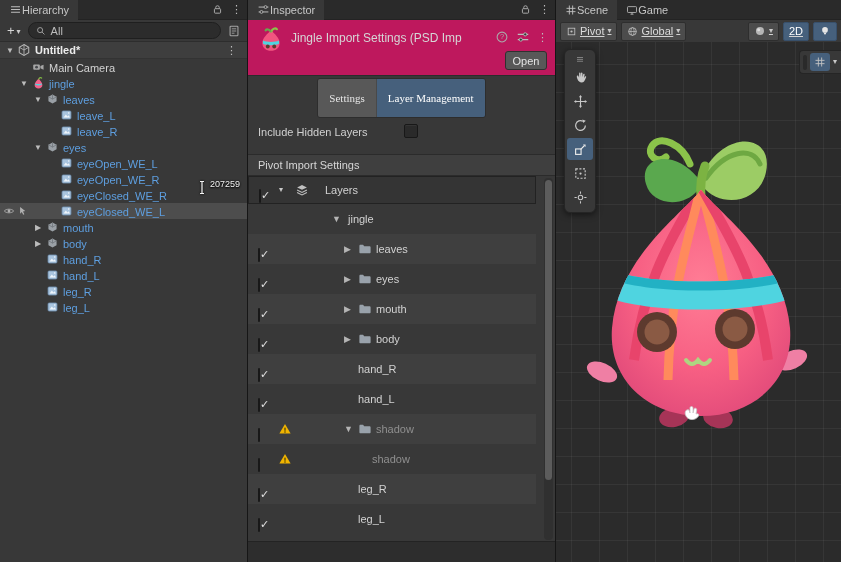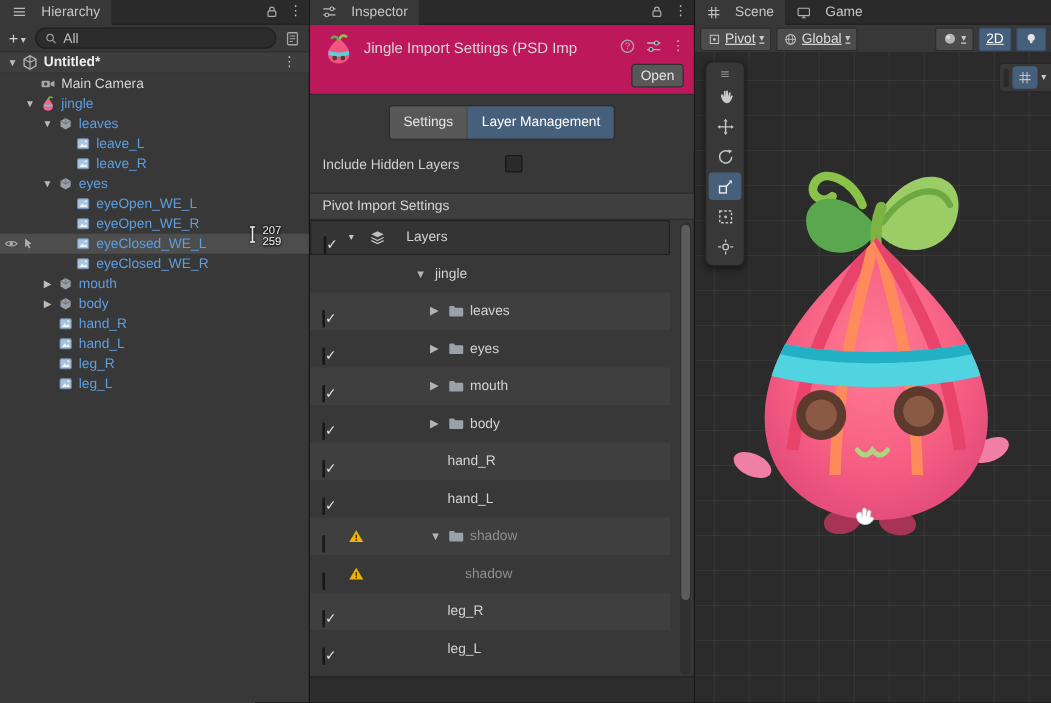--- a/index.html
+++ b/index.html
@@ -6,21 +6,21 @@
   .stage{position:relative;width:841px;height:562px;overflow:hidden;
          font-family:"Liberation Sans","DejaVu Sans",sans-serif;font-size:11px;color:#d2d2d2;
          -webkit-font-smoothing:antialiased;}
   .panel{position:absolute;top:0;height:562px;background:#383838;}
   .hier{left:0;width:247px;}
   .insp{left:248px;width:307px;}
   .scene{left:556px;width:285px;background:#2b2b2b;}
 
   
   .tabbar{position:relative;height:19px;background:#2a2a2a;display:flex;align-items:stretch;border-bottom:1px solid #232323;}
-  .tab{display:flex;align-items:center;gap:11px;padding:0 9px;color:#c6c6c6;}
+  .tab{display:flex;align-items:center;gap:0;padding:0 9px;color:#c6c6c6;}
   .tab.on{background:#383838;border-bottom:1px solid #383838;margin-bottom:-1px;}
   .tab-tools{margin-left:auto;display:flex;align-items:center;gap:7px;padding-right:5px;}
   .kebab{color:#bdbdbd;font-size:11px;line-height:1;}
   .chev{font-size:8px;color:#c9c9c9;line-height:1;}
   .ic{display:block;}
 
   
   .h-toolbar{height:21px;display:flex;align-items:center;gap:4px;padding:0 4px;background:#383838;border-bottom:1px solid #2d2d2d;}
   .plus-btn{display:flex;align-items:center;gap:2px;color:#d6d6d6;padding:0 3px;font-size:13px;}
   .plus-btn .chev{margin-top:2px;}
@@ -30,34 +30,34 @@
   .h-row.scene-row{background:#3e3e3e;border-bottom:1px solid #333;}
   .h-row.selected{background:#4d4d4d;}
   .h-arrow{position:absolute;top:50%;transform:translateY(-50%);width:12px;text-align:center;font-size:8px;color:#bcbcbc;}
   .h-content{position:absolute;top:50%;transform:translateY(-50%);display:flex;align-items:center;gap:4px;white-space:nowrap;}
   .h-label{font-size:11px;color:#d2d2d2;}
   .h-label.blue{color:#5e9fe0;}
   .scene-name{color:#ececec;font-weight:bold;}
   .row-kebab{position:absolute;right:10px;top:50%;transform:translateY(-50%);}
   .gutter-ic{position:absolute;top:50%;transform:translateY(-50%);}
   .coords{position:absolute;left:198px;top:180px;display:flex;gap:3px;z-index:5;}
-  .coords .nums{display:flex;flex-direction:column;}
+  .coords .nums{display:flex;flex-direction:row;}
   .cnum{font-size:9px;line-height:9px;color:#f4f4f4;text-shadow:0 1px 2px #000,0 0 2px #000;}
   .ibeam{filter:drop-shadow(0 0 1px #000);}
 
   
   .insp-head{position:relative;height:55px;background:#be185d;border-bottom:1px solid #2c2c2c;}
   .asset-icon{position:absolute;left:9px;top:6px;}
   .insp-title{position:absolute;left:43px;top:11px;font-size:12px;color:#d6d6d6;max-width:198px;white-space:nowrap;overflow:hidden;}
   .head-ics{position:absolute;right:7px;top:10px;display:flex;align-items:center;gap:7px;}
   .open-btn{position:absolute;right:8px;top:31px;width:40px;height:17px;background:#585858;border:1px solid #303030;border-radius:3px;
             display:flex;align-items:center;justify-content:center;color:#e4e4e4;}
   .insp-tabs{height:44px;display:flex;align-items:center;justify-content:center;background:#383838;}
   .seg{display:flex;border:1px solid #2d2d2d;border-radius:3px;overflow:hidden;}
-  .seg-btn{height:26px;padding:0 11px;display:flex;align-items:center;background:#585858;color:#e6e6e6;border-right:1px solid #494949;}
+  .seg-btn{height:38px;padding:0 11px;display:flex;align-items:center;background:#585858;color:#e6e6e6;border-right:1px solid #494949;font-family:Liberation Serif, serif;}
   .seg-btn:last-child{border-right:none;}
   .seg-btn.on{background:#46607c;color:#fff;}
   .include-row{position:relative;height:24px;display:flex;align-items:center;padding-left:10px;color:#d0d0d0;}
   .include-row .ucheck{position:absolute;left:156px;top:4px;}
   .section-bar{margin-top:10px;height:20px;background:#3f3f3f;border-top:1px solid #2b2b2b;border-bottom:1px solid #2b2b2b;
                display:flex;align-items:center;padding-left:10px;color:#d6d6d6;}
   .layers-head{position:relative;height:28px;width:288px;background:#343434;border:1px solid #222;box-sizing:border-box;}
   .abs{position:absolute;top:50%;transform:translateY(-50%);}
   .l-row{position:relative;height:30px;width:288px;}
   .l-row.alt0{background:#383838;}
@@ -227,49 +227,49 @@
         <div class="h-row">
           <span class="h-content" style="left: 60px;">
             <svg class="ic" width="13" height="13" viewBox="0 0 16 16">
               <rect x="2.5" y="3" width="11" height="10" rx="1.4" fill="#a9c4de" stroke="#6e8cab" stroke-width="1"></rect>
               <path d="M4.4 11.2 7.2 7.4l2 2.5 1.4-1.6 1.6 2.9Z" fill="#eef4fa"></path>
               <circle cx="10.7" cy="5.6" r="1" fill="#eef4fa"></circle>
             </svg>
             <span class="h-label blue">eyeOpen_WE_R</span>
           </span>
         </div>
+        <div class="h-row">
+          <span class="h-content" style="left: 60px;">
+            <svg class="ic" width="13" height="13" viewBox="0 0 16 16">
+              <rect x="2.5" y="3" width="11" height="10" rx="1.4" fill="#a9c4de" stroke="#6e8cab" stroke-width="1"></rect>
+              <path d="M4.4 11.2 7.2 7.4l2 2.5 1.4-1.6 1.6 2.9Z" fill="#eef4fa"></path>
+              <circle cx="10.7" cy="5.6" r="1" fill="#eef4fa"></circle>
+            </svg>
+            <span class="h-label blue">eyeClosed_WE_R</span>
+          </span>
+        </div>
         <div class="h-row selected">
           <span class="gutter-ic" style="left: 3px;">
             <svg class="ic" width="12" height="12" viewBox="0 0 16 16">
               <path d="M1.8 8C4.2 4.8 11.8 4.8 14.2 8 11.8 11.2 4.2 11.2 1.8 8Z" fill="none" stroke="#b0b0b0" stroke-width="1.2"></path>
               <circle cx="8" cy="8" r="1.9" fill="#b0b0b0"></circle>
             </svg>
           </span>
           <span class="gutter-ic" style="left: 17px;">
             <svg class="ic" width="11" height="11" viewBox="0 0 16 16">
               <path d="M4.5 2 12 8l-3.3.8 2 3.8-1.7.9-2-3.9L4.5 12Z" fill="#b0b0b0"></path>
             </svg>
           </span>
           <span class="h-content" style="left: 60px;">
             <svg class="ic" width="13" height="13" viewBox="0 0 16 16">
               <rect x="2.5" y="3" width="11" height="10" rx="1.4" fill="#a9c4de" stroke="#6e8cab" stroke-width="1"></rect>
               <path d="M4.4 11.2 7.2 7.4l2 2.5 1.4-1.6 1.6 2.9Z" fill="#eef4fa"></path>
               <circle cx="10.7" cy="5.6" r="1" fill="#eef4fa"></circle>
             </svg>
             <span class="h-label blue">eyeClosed_WE_L</span>
-          </span>
-        </div>
-        <div class="h-row">
-          <span class="h-content" style="left: 60px;">
-            <svg class="ic" width="13" height="13" viewBox="0 0 16 16">
-              <rect x="2.5" y="3" width="11" height="10" rx="1.4" fill="#a9c4de" stroke="#6e8cab" stroke-width="1"></rect>
-              <path d="M4.4 11.2 7.2 7.4l2 2.5 1.4-1.6 1.6 2.9Z" fill="#eef4fa"></path>
-              <circle cx="10.7" cy="5.6" r="1" fill="#eef4fa"></circle>
-            </svg>
-            <span class="h-label blue">eyeClosed_WE_R</span>
           </span>
         </div>
         <div class="h-row">
           <span class="h-arrow" style="left: 32px;">▶</span>
           <span class="h-content" style="left: 46px;">
             <svg class="ic" width="13" height="13" viewBox="0 0 16 16">
               <path d="M8 2.4 13 5.2v5.6L8 13.6 3 10.8V5.2Z" fill="#9aa0a6"></path>
               <path d="M8 2.4v5.8M3 5.2l5 3M13 5.2l-5 3" stroke="#70767c" stroke-width="1" fill="none"></path>
             </svg>
             <span class="h-label blue">mouth</span>

